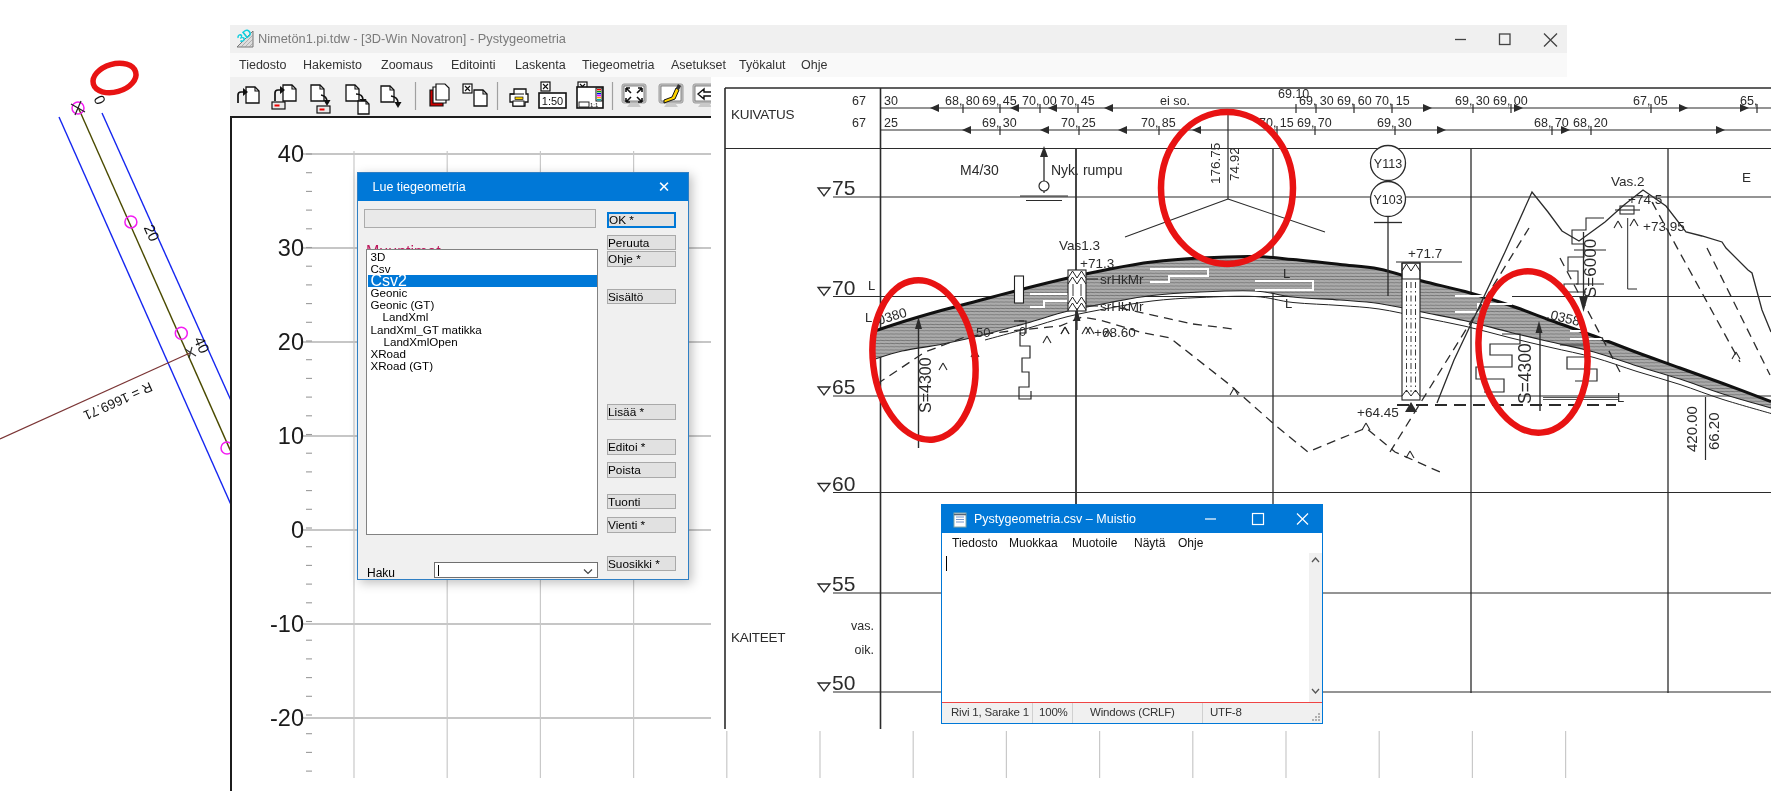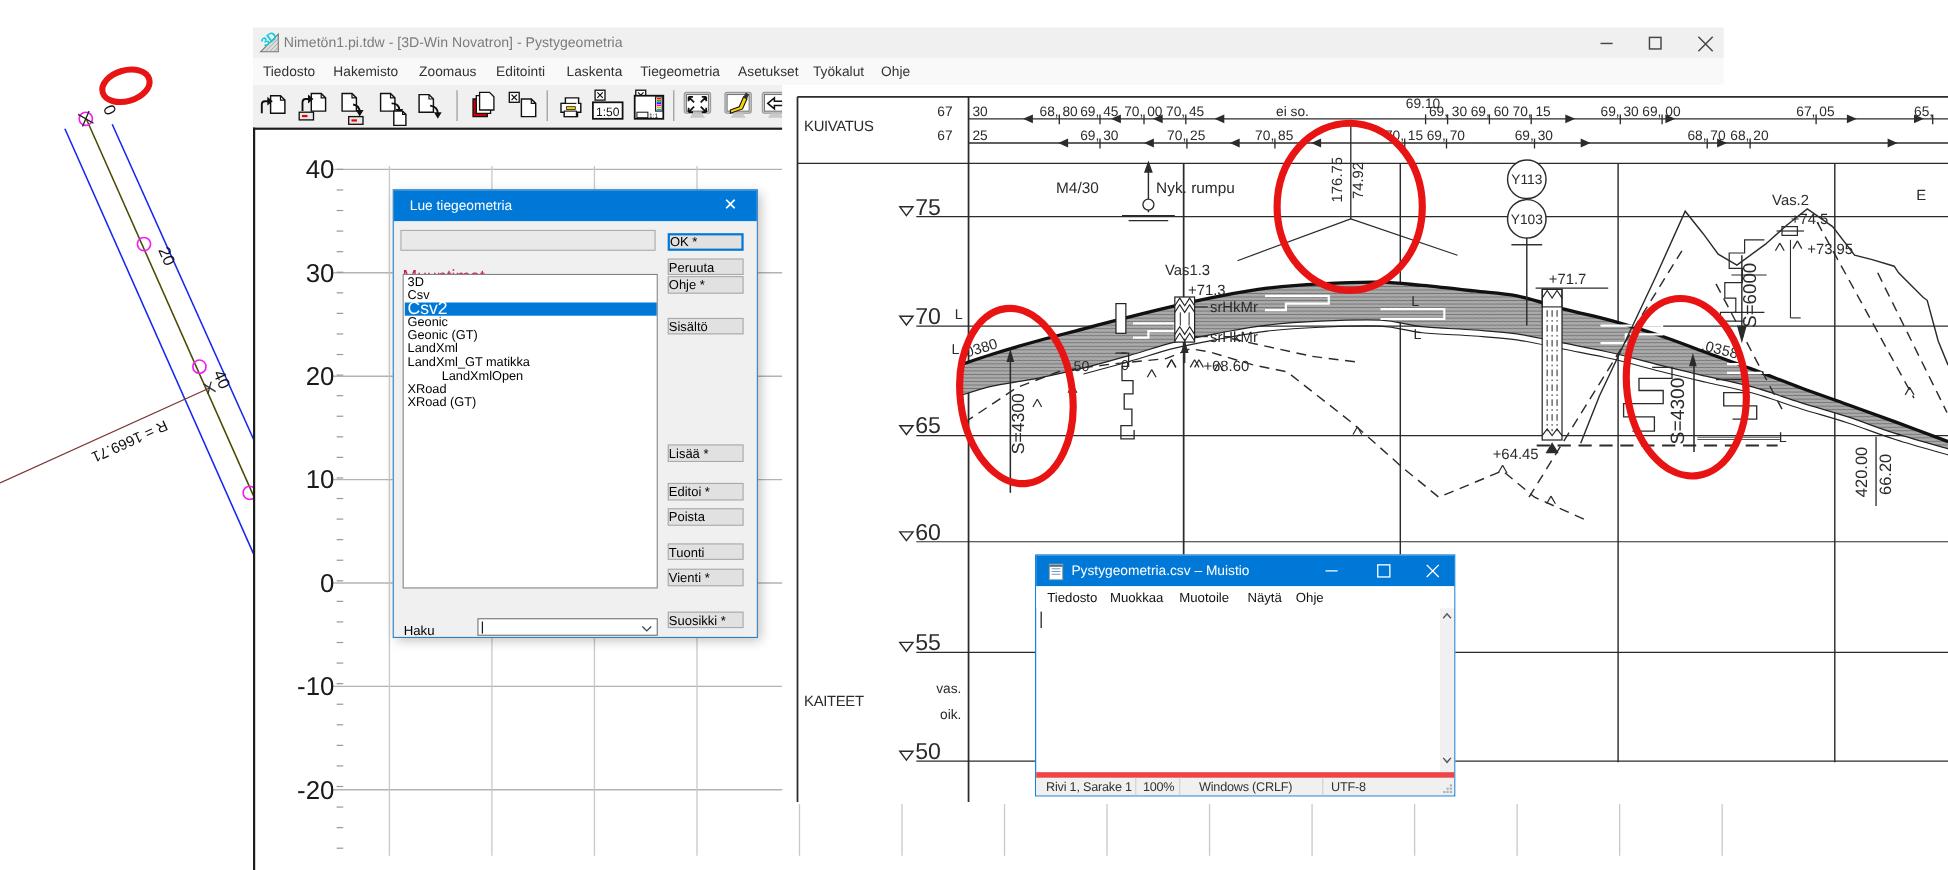--- a/index.html
+++ b/index.html
@@ -13,21 +13,21 @@
 #dialog{position:absolute;left:356.5px;top:172px;width:332.5px;height:408px;background:#f0f0f0;border:1px solid #2f7fc4;box-shadow:3px 3px 10px rgba(0,0,0,.25);z-index:30}
 #dlgtitle{position:absolute;left:0;top:0;right:0;height:28px;background:#0078d7;color:#fff;font-size:12.5px;line-height:28px;padding-left:15px}
 #dlgx{position:absolute;right:14px;top:0;width:20px;height:28px;color:#fff;font-size:15px;line-height:27px;text-align:center}
 .btn{position:absolute;left:249.5px;width:69px;height:15.5px;background:#e1e1e1;border:1px solid #a9a9a9;font-size:11.8px;text-align:left;line-height:14.5px;color:#000}
 .btn.def{background:#e1e1e1;border:2px solid #0078d7;line-height:13px}
 #notepad{position:absolute;left:941px;top:504px;width:382px;height:220px;background:#fff;border:1px solid #0078d7;z-index:40}
 #nptitle{position:absolute;left:0;top:0;right:0;height:28px;background:#0078d7;color:#fff;font-size:12.5px}
 #npmenu{position:absolute;left:0;top:28px;right:0;height:20px;background:#fff;font-size:12px;color:#111}
 #npmenu span{position:absolute;top:3px}
 #nptext{position:absolute;left:0;top:48px;right:0;bottom:21px;background:#fff;font-family:"Liberation Mono",monospace;font-size:13.5px;line-height:18.42px;color:#000;padding-left:4px;padding-top:2px}
-#npstatus{position:absolute;left:0;bottom:0;right:0;height:21px;background:#f0f0f0;border-top:5px solid #ef4444;font-size:11.5px;color:#333;letter-spacing:-0.2px}
+#npstatus{position:absolute;left:0;bottom:0;right:0;height:21px;background:#f0f0f0;border-top:1px solid #ef4444;font-size:11.5px;color:#333;letter-spacing:-0.2px}
 #npstatus span{position:absolute;top:3px}
 #npstatus i{position:absolute;top:0;bottom:0;width:1px;background:#d0d0d0}
 #npscroll{position:absolute;right:0;top:48px;width:13px;bottom:21px;background:#f0f0f0}
 .npsar{position:absolute;left:0;width:13px;height:14px;color:#505050;font-size:10px;text-align:center;line-height:14px}
 </style></head><body>
 
 <svg class="abs" style="left:0;top:0;z-index:0" width="1771" height="791" viewBox="0 0 1771 791">
 <path d="M 59.0,117.0 L 231.0,504.7" stroke="#1526f0" stroke-width="1.4" fill="none"></path>
 <path d="M 102.0,113.0 L 231.0,400.5" stroke="#1526f0" stroke-width="1.4" fill="none"></path>
 <path d="M 78.0,107.0 L 231.0,451.9" stroke="#4a4a00" stroke-width="1.4" fill="none"></path>
@@ -446,23 +446,23 @@
  <div id="dlgtitle">Lue tiegeometria</div>
     <div id="dlgx">✕</div>
  <div style="position:absolute;left:6px;top:36px;width:232.5px;height:19px;background:#e9e9e9;border:1px solid #ababab"></div>
  <div style="position:absolute;left:8.5px;top:70px;font-size:16px;color:#be185d">Muuntimet</div>
  <div style="position:absolute;left:8px;top:76px;width:232.5px;height:286px;background:#fff;border:1px solid #828282;overflow:hidden">
 <div style="position:absolute;top:0.6px;height:12.3px;left:1px;width:230px;color:#000;font-size:11.6px;line-height:12.3px;padding-left:3px">3D</div>
 <div style="position:absolute;top:12.7px;height:12.3px;left:1px;width:276px;color:#000;font-size:11.6px;line-height:12.3px;padding-left:3px">Csv</div>
 <div style="position:absolute;left:365.5px;right:0;top:24.9px;height:12.3px;background:#0078d7;color:#fff;font-size:16px;line-height:12.3px;padding-left:3px;left:1px;width:230px">Csv2</div>
 <div style="position:absolute;top:37.0px;height:12.3px;left:1px;width:230px;color:#000;font-size:11.6px;line-height:12.3px;padding-left:3px">Geonic</div>
 <div style="position:absolute;top:49.2px;height:12.3px;left:1px;width:230px;color:#000;font-size:11.6px;line-height:12.3px;padding-left:3px">Geonic (GT)</div>
-<div style="position:absolute;top:61.3px;height:12.3px;left:1px;width:230px;color:#000;font-size:11.6px;line-height:12.3px;padding-left:3px">LandXml</div>
+<div style="position:absolute;top:61.3px;height:12.3px;left:1px;width:230px;color:#000;font-size:11.6px;line-height:12.3px;padding-left:15px">LandXml</div>
 <div style="position:absolute;top:73.5px;height:12.3px;left:1px;width:230px;color:#000;font-size:11.6px;line-height:12.3px;padding-left:3px">LandXml_GT matikka</div>
-<div style="position:absolute;top:85.6px;height:12.3px;left:19px;width:230px;color:#000;font-size:11.6px;line-height:12.3px;padding-left:16px">LandXmlOpen</div>
+<div style="position:absolute;top:85.6px;height:12.3px;left:1px;width:230px;color:#000;font-size:11.6px;line-height:12.3px;padding-left:16px">LandXmlOpen</div>
 <div style="position:absolute;top:97.8px;height:12.3px;left:1px;width:230px;color:#000;font-size:11.6px;line-height:12.3px;padding-left:3px">XRoad</div>
 <div style="position:absolute;top:109.9px;height:12.3px;left:1px;width:230px;color:#000;font-size:11.6px;line-height:12.3px;padding-left:3px">XRoad (GT)</div>
  </div>
 <div class="btn def" style="top:39px">OK *</div>
 <div class="btn" style="top:61.5px">Peruuta</div>
 <div class="btn" style="top:78px">Ohje *</div>
 <div class="btn" style="top:115.69999999999999px">Sisältö</div>
 <div class="btn" style="top:231px">Lisää *</div>
 <div class="btn" style="top:266px">Editoi *</div>
 <div class="btn" style="top:289.3px">Poista</div>

